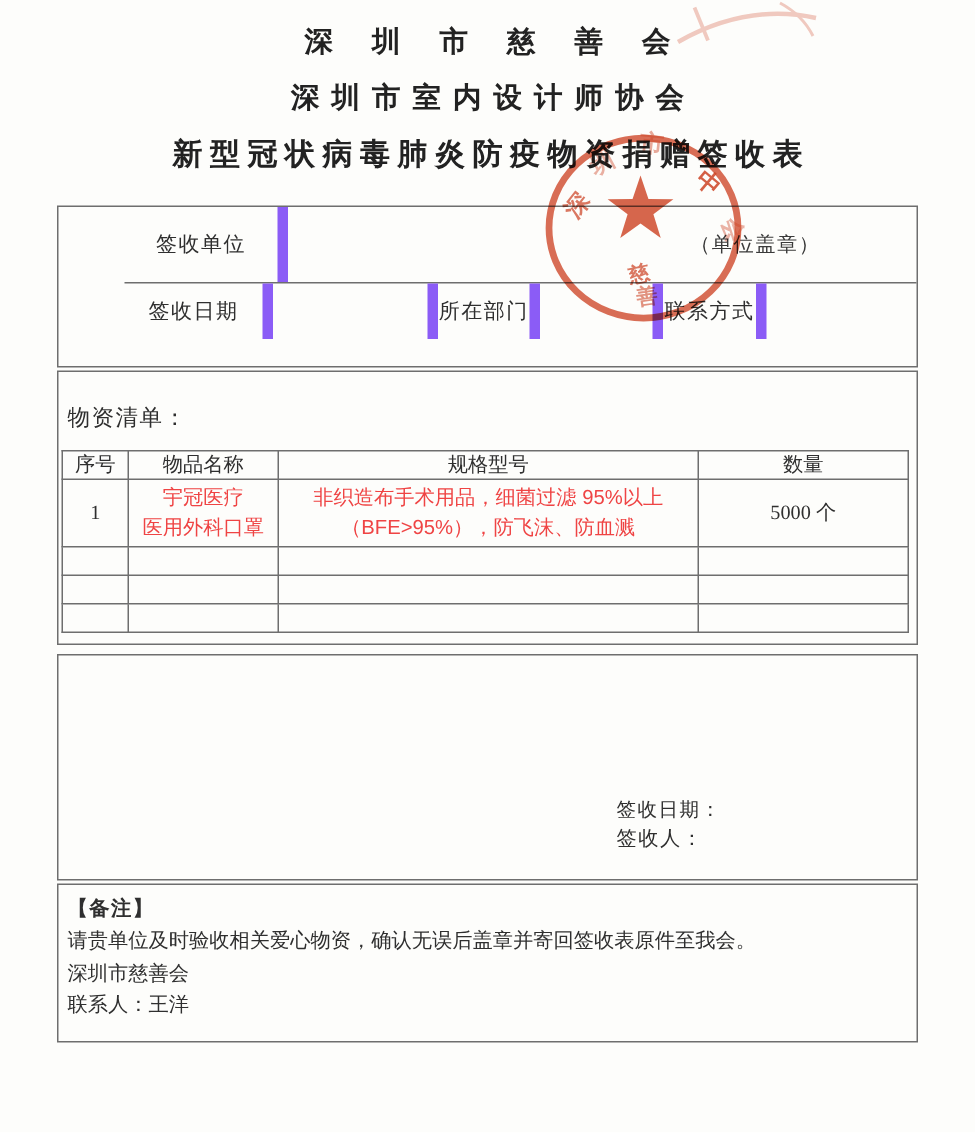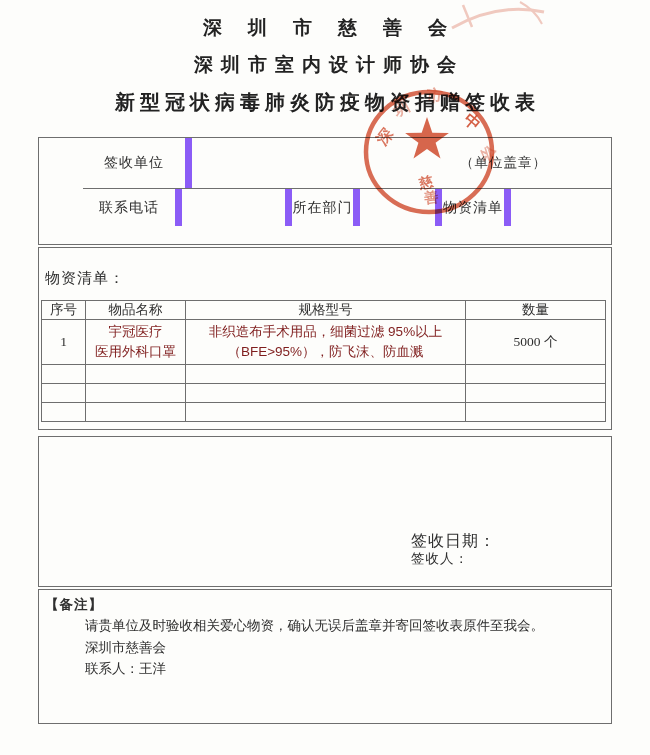--- a/index.html
+++ b/index.html
@@ -26,31 +26,31 @@
   .seal-note{position:absolute; left:268px; top:50%; transform:translateY(-50%); font-size:13.5px; letter-spacing:1px; color:#3a3a3a;}
   
   #supplies-box{top:247px; height:183px;}
   .supplies-label{position:absolute; top:21px; left:6px; font-size:15px; letter-spacing:1px;}
   table.items{position:absolute; top:52px; left:2px; width:564px; border-collapse:collapse; table-layout:fixed; font-size:13.5px;}
   table.items th, table.items td{border:1px solid #6e6e6e; padding:0; text-align:center; font-weight:normal; vertical-align:middle;}
   tr.head{height:19px;}
   tr.data{height:45px;}
   tr.empty{height:19px;}
   td.spec{text-align:left; padding-left:8px;}
-  .hei{font-family:"Liberation Sans","DejaVu Sans",sans-serif; color:#7f1d1d; font-size:13.5px; line-height:20px;}
+  .hei{font-family:"Liberation Sans","DejaVu Sans",sans-serif; color:#ef4444; font-size:13.5px; line-height:20px;}
   
   #cert-box{top:436px; height:151px;}
   .statement{position:absolute; top:38px; left:6px; font-size:14.5px; letter-spacing:2.5px; white-space:nowrap;}
   .signer{position:absolute; top:73px; left:372px; font-size:13.5px; letter-spacing:1px;margin-top:40px;}
-  .sign-date{position:absolute; top:94px; left:372px; font-size:16px; letter-spacing:1px;}
+  .sign-date{position:absolute; top:94px; left:372px; font-size:13px; letter-spacing:1px;}
   
-  #remarks-box{top:589px; height:135px;font-family:Liberation Mono, monospace;}
+  #remarks-box{top:589px; height:106px;}
   .remarks-content{position:absolute; top:5px; left:6px; right:6px;}
   .remark-title{font-size:13.5px; font-weight:600; line-height:21.3px; letter-spacing:1px;}
-  .remark-line{font-size:13.5px; line-height:21.3px; white-space:nowrap;margin-left:40px;}
+  .remark-line{font-size:13.5px; line-height:21.3px; white-space:nowrap;}
   
   .seal{position:absolute; left:330px; top:0; mix-blend-mode:multiply; pointer-events:none;}
   .seal text{font-family:"Liberation Serif","DejaVu Serif",serif; font-weight:bold;}
 </style>
 </head>
 <body>
 
 <div class="page">
 
   <div class="title t1">深圳市慈善会</div>
@@ -58,25 +58,25 @@
   <div class="title t3">新型冠状病毒肺炎防疫物资捐赠签收表</div>
 
   <div class="box" id="info-box">
     <div class="irow r1">
       <div class="cell">签收单位</div>
       <div class="cell value">
         <span class="seal-note">（单位盖章）</span>
       </div>
     </div>
     <div class="irow r3">
-      <div class="cell">联系电话</div>
+      <div class="cell">签收日期</div>
       <div class="cell value"></div>
       <div class="cell">所在部门</div>
       <div class="cell value"></div>
-      <div class="cell">物资清单</div>
+      <div class="cell">联系方式</div>
       <div class="cell value"></div>
     </div>
   </div>
 
   <div class="box" id="supplies-box">
     <div class="supplies-label">物资清单：</div>
     <table class="items">
       <colgroup>
           <col style="width:44px">
           <col style="width:100px">

